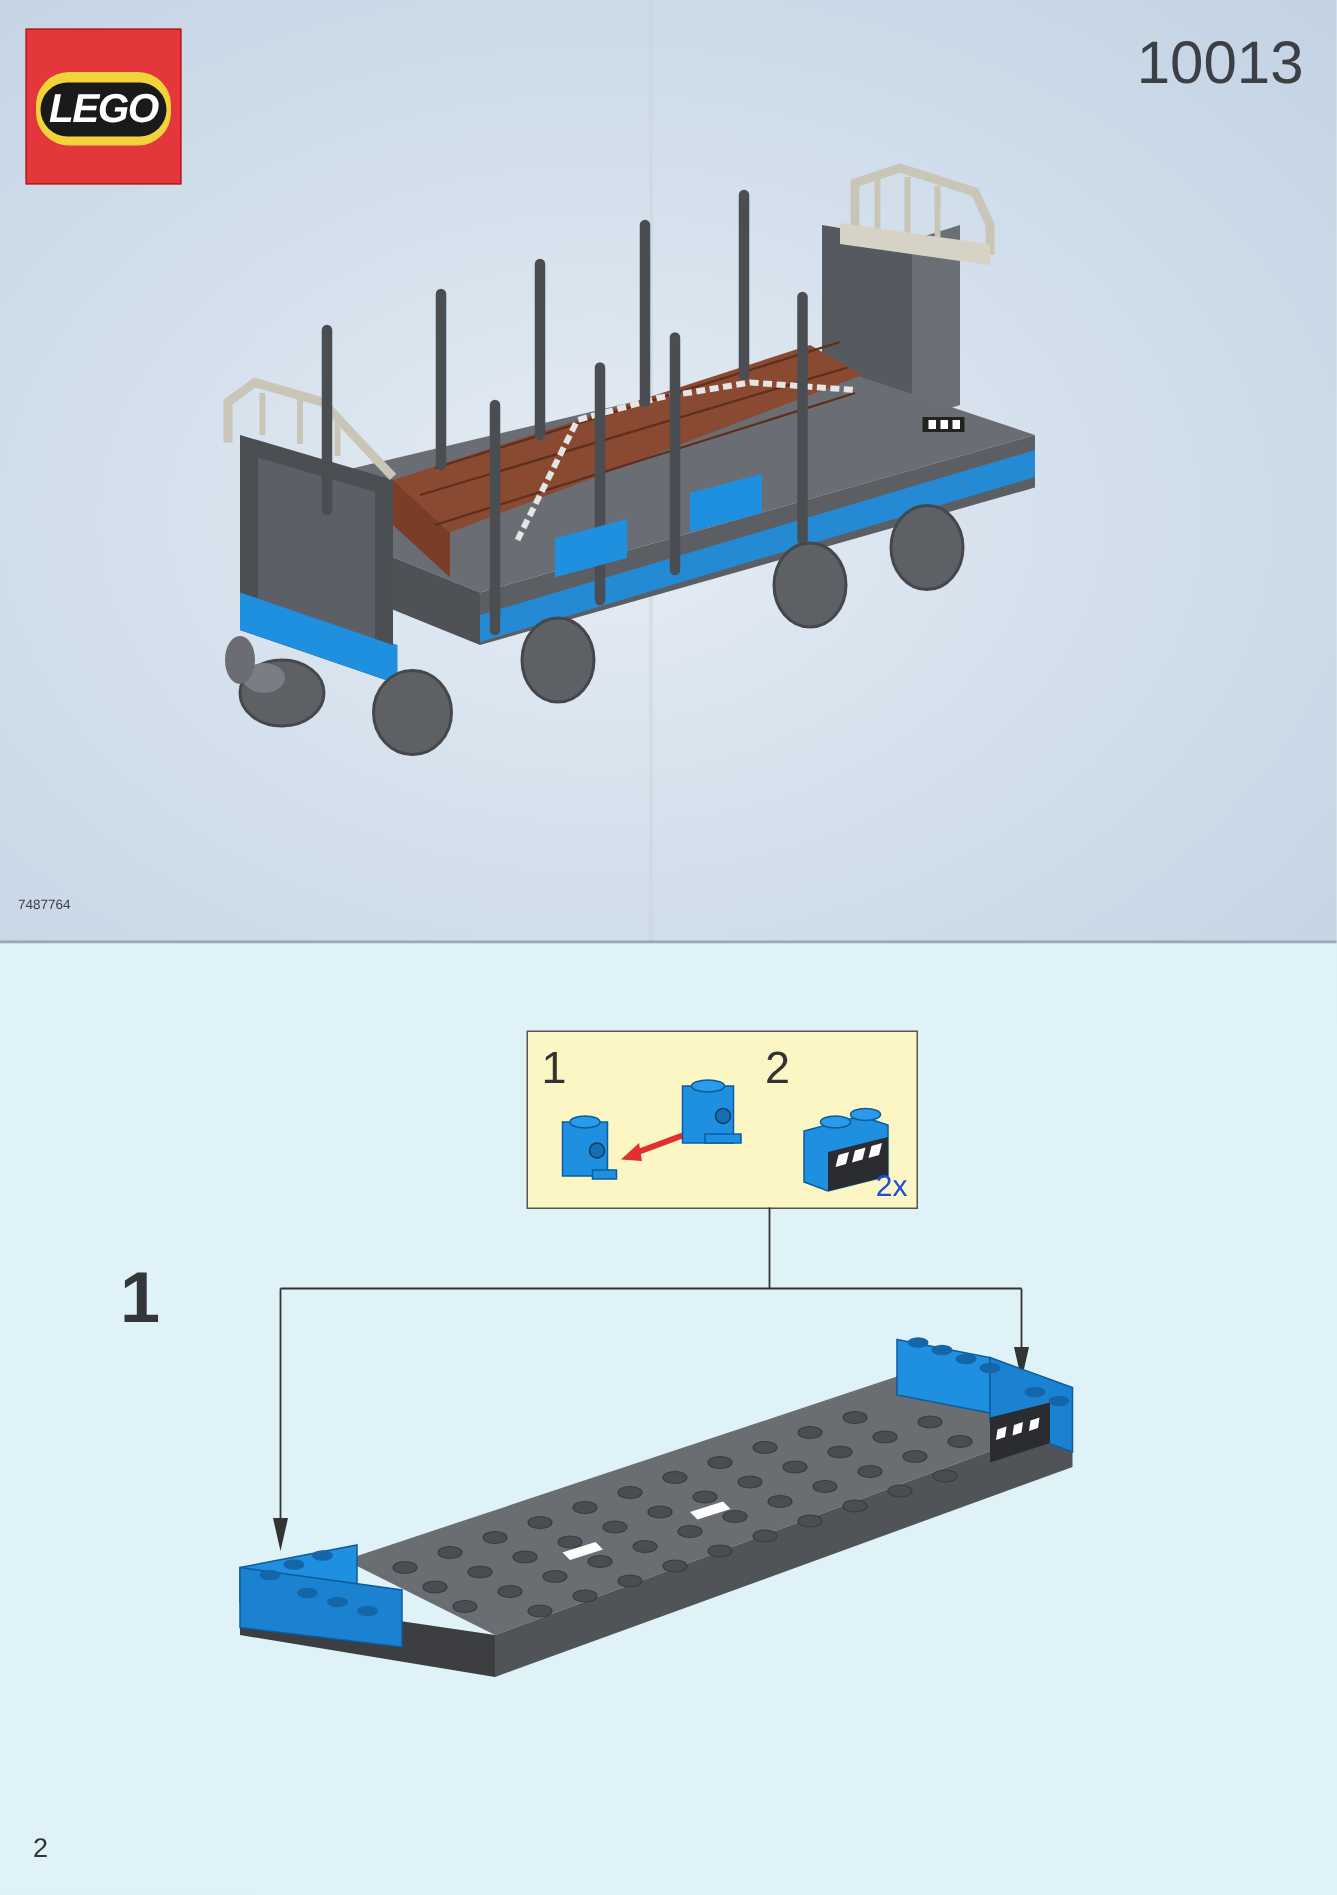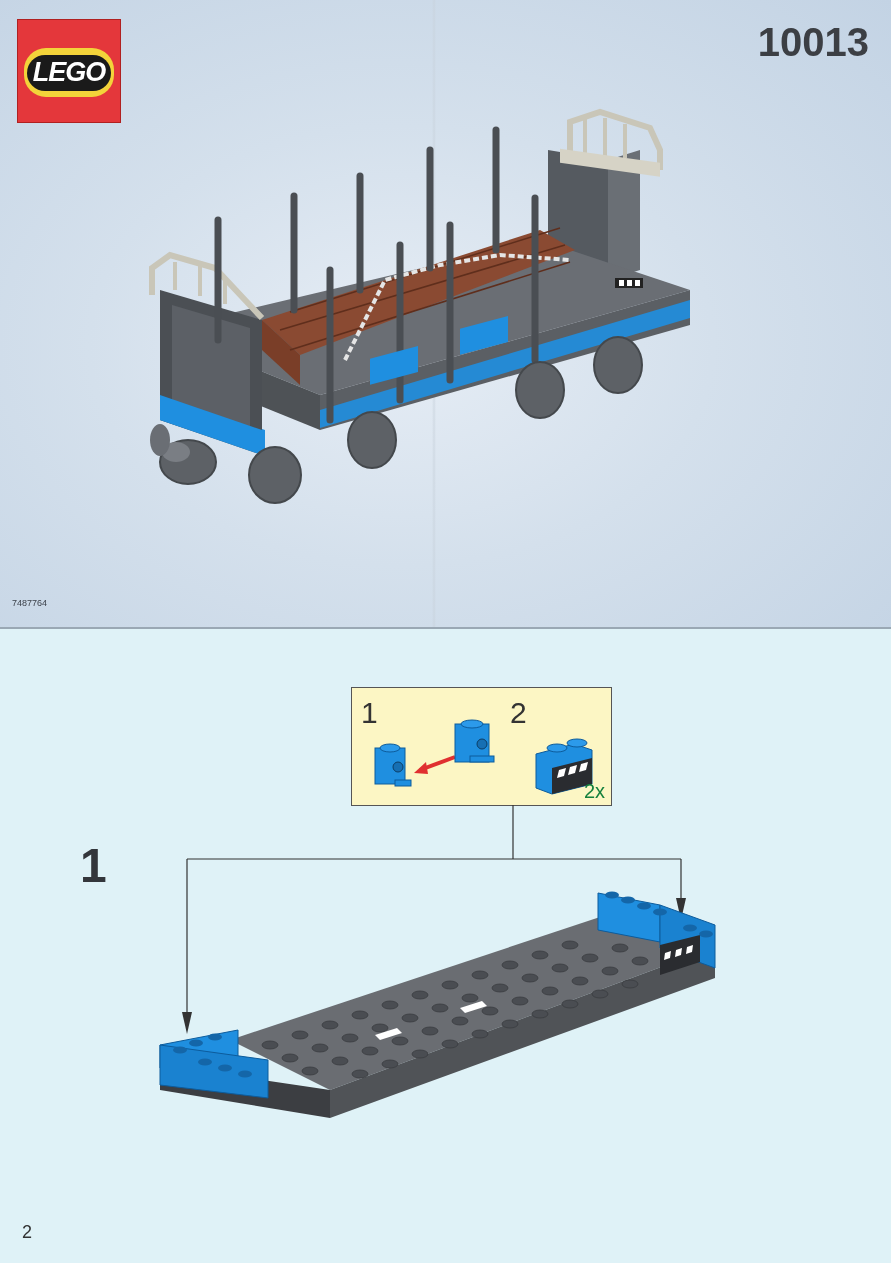--- a/index.html
+++ b/index.html
@@ -6,27 +6,27 @@
   body{width:891px;height:1263px;position:relative;overflow:hidden;font-family:"Liberation Sans",sans-serif;background:#dceef5;}
   .top{position:absolute;left:0;top:0;width:891px;height:628px;
     background:radial-gradient(ellipse at 45% 55%, #e6edf5 0%, #d4e0ec 45%, #c3d3e4 100%);}
   .fold{position:absolute;left:432px;top:0;width:4px;height:628px;background:linear-gradient(90deg,rgba(255,255,255,0),rgba(200,210,220,.6),rgba(255,255,255,0));}
   .divider{position:absolute;left:0;top:627px;width:891px;height:2px;background:#9aa8b4;}
   .bottom{position:absolute;left:0;top:629px;width:891px;height:634px;background:#dff2f7;}
   .logo{position:absolute;left:17px;top:19px;width:102px;height:102px;background:#e4373b;border:1px solid #b02020;}
   .logo-text{position:absolute;left:6px;top:28px;width:90px;height:49px;border-radius:22px;background:#f3d33a;display:flex;align-items:center;justify-content:center;}
   .logo-inner{width:84px;height:36px;border-radius:18px;background:#1a1a1a;display:flex;align-items:center;justify-content:center;}
   .logo-word{color:#fff;font-weight:bold;font-style:italic;font-size:27px;letter-spacing:-1px;font-family:"Liberation Sans",sans-serif;}
-  .set-number{position:absolute;right:22px;top:20px;font-size:40px;font-weight:bold;color:#3c3f44;letter-spacing:0px;}
+  .set-number{position:absolute;right:22px;top:20px;font-size:40px;font-weight:normal;color:#3c3f44;letter-spacing:0px;}
   .part-code{position:absolute;left:12px;top:598px;font-size:9px;color:#3a3f48;}
   .step-number{position:absolute;left:80px;top:838px;font-size:48px;font-weight:bold;color:#33363b;}
   .page-number{position:absolute;left:22px;top:1222px;font-size:18px;color:#333;}
   .callout{position:absolute;left:351px;top:687px;width:259px;height:117px;background:#fcf6c4;border:1px solid #555;}
   .callout .sub{position:absolute;font-size:30px;color:#333;}
-  .callout .mult{position:absolute;right:6px;bottom:2px;font-size:20px;color:#15803d;}
+  .callout .mult{position:absolute;right:6px;bottom:2px;font-size:20px;color:#1d4ed8;}
   svg{position:absolute;}
 </style>
 </head>
 <body>
 
 <div class="top">
   <div class="fold"></div>
 
   <div class="logo">
     <div class="logo-text">

